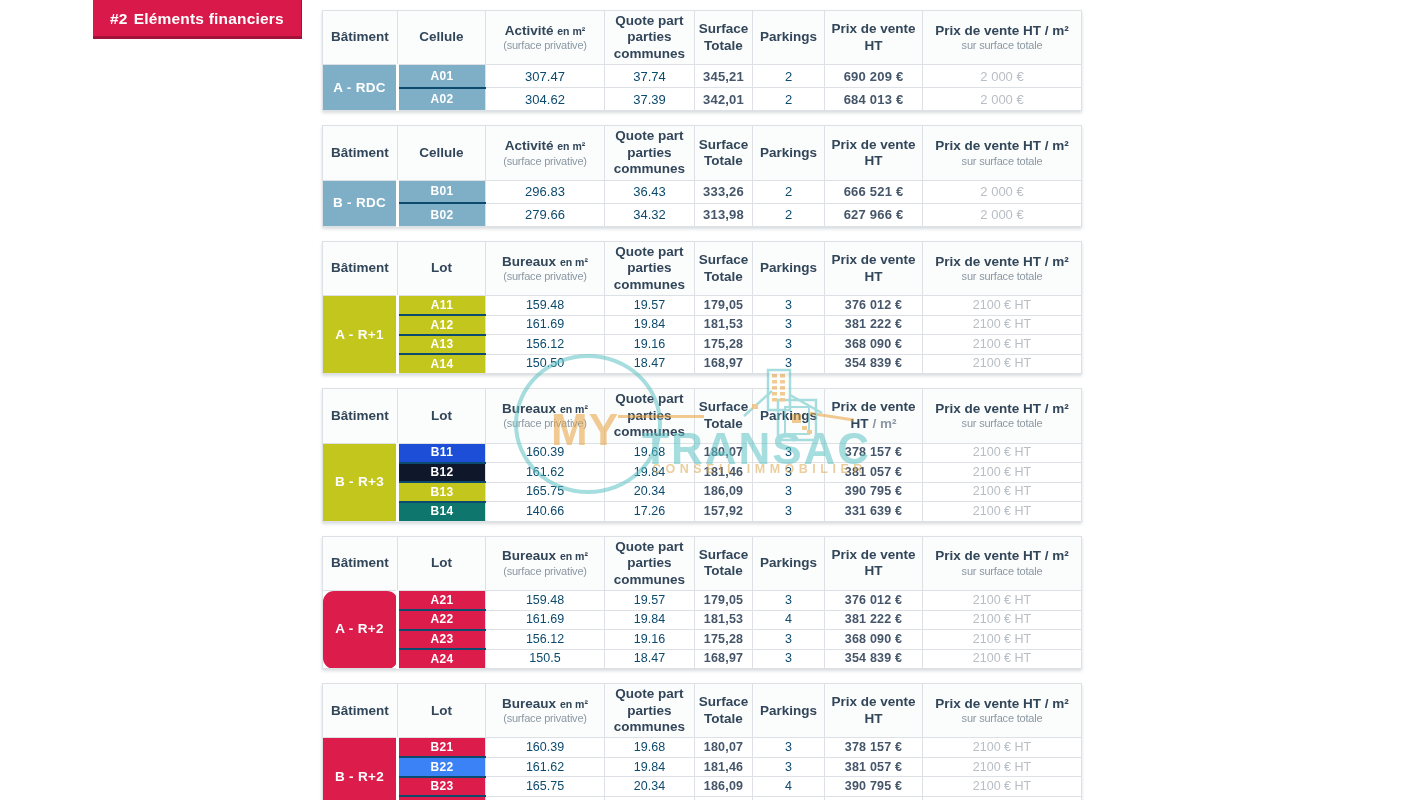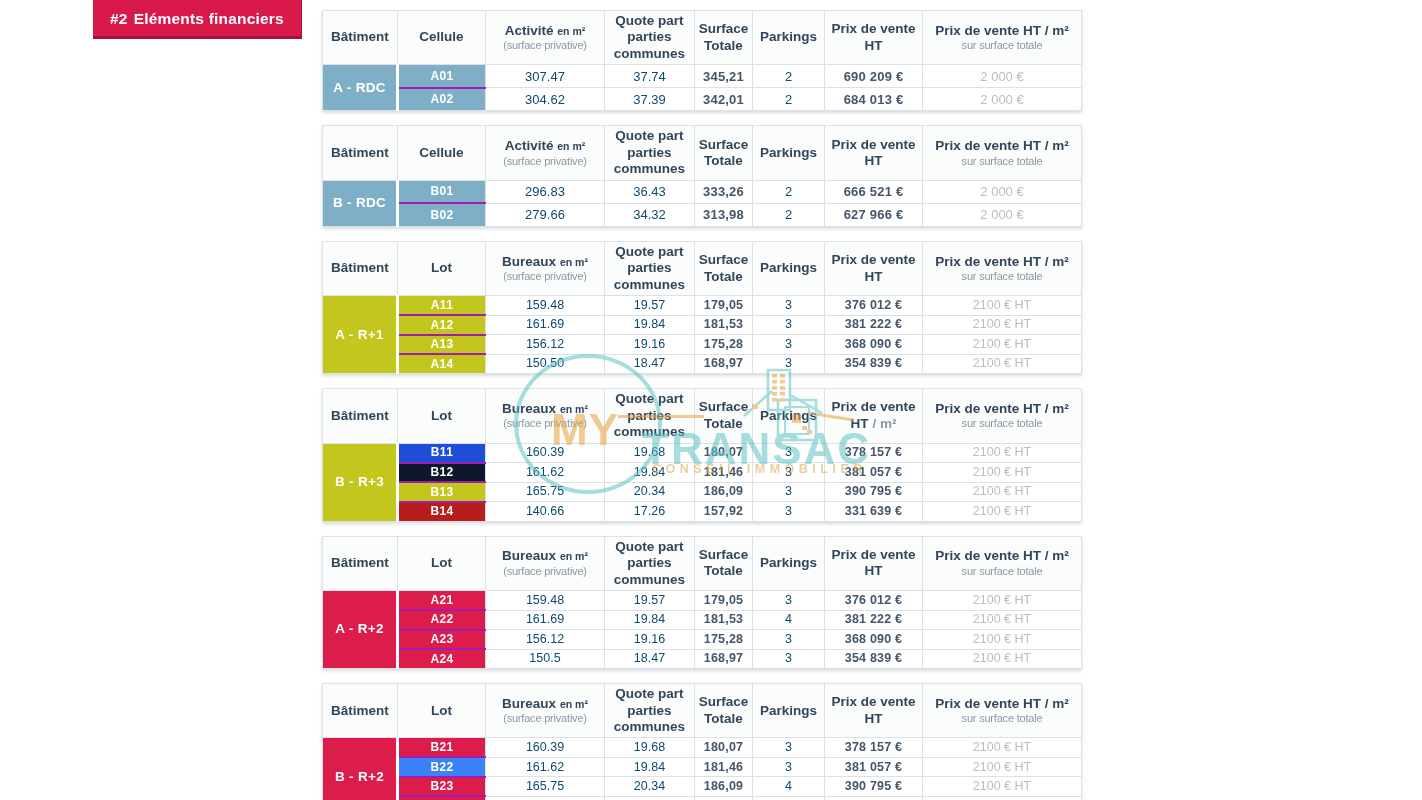--- a/index.html
+++ b/index.html
@@ -36,21 +36,21 @@
     color: #32465a; font-size: 13.5px; font-weight: bold;
     padding: 2px 3px; line-height: 1.22; text-align: center;
   }
   .unit-sm { font-size: 10.5px; }
   .sub { display: block; font-weight: normal; color: #8b98a3; font-size: 11px; letter-spacing: -.2px; }
   .price-suffix { color: #8b98a3; font-weight: 600; }
   .fin td { text-align: center; font-size: 13px; height: 23px; padding: 0 3px; line-height: 1.05; }
   .rows-4 td { height: 19.5px; font-size: 12.5px; }
   td.group { color: #fff; font-weight: bold; font-size: 13.5px; letter-spacing: .3px; }
   td.lot   { color: #fff; font-weight: bold; font-size: 12px; border-left: 3px solid #fff; letter-spacing: .4px; }
-  tbody tr:not(:first-child) td.lot { border-top: 2px solid #a21caf; }
+  tbody tr:not(:first-child) td.lot { border-top: 2px solid #0c4a6e; }
   td.c-area, td.c-quote, td.c-park { color: #0c4a6e; }
   td.c-surface { color: #45566a; font-weight: bold; letter-spacing: .2px; }
   td.c-price   { color: #45566a; font-weight: bold; letter-spacing: .2px; }
   td.c-pricem2 { color: #b8bec4; }
   
   .watermark { position: absolute; left: 0; top: 0; width: 1132px; height: 800px;
                z-index: 5; pointer-events: none; opacity: .55; margin-top: 24px; }
   .wm-circle { position: absolute; left: 514px; top: 330px; width: 148px; height: 140px;
                border: 4px solid #5fc2c4; border-radius: 50%; }
   .wm-my { position: absolute; left: 551px; top: 381px; font-size: 44px; font-weight: bold;
@@ -326,21 +326,21 @@
         <td class="lot" style="background-color: rgb(195, 198, 29); text-align: center;">B13</td>
         <td class="c-area">165.75</td>
         <td class="c-quote">20.34</td>
         <td class="c-surface">186,09</td>
         <td class="c-park">3</td>
         <td class="c-price">390 795 €</td>
         <td class="c-pricem2">2100 € HT</td>
       </tr>
         <tr>
 
-        <td class="lot" style="background-color: #b91c1c;">B14</td>
+        <td class="lot" style="background-color: #0f766e;">B14</td>
         <td class="c-area">140.66</td>
         <td class="c-quote">17.26</td>
         <td class="c-surface">157,92</td>
         <td class="c-park">3</td>
         <td class="c-price">331 639 €</td>
         <td class="c-pricem2">2100 € HT</td>
       </tr>
       </tbody>
   </table>
 
@@ -373,21 +373,21 @@
         </th>
         <th>
           <span>Prix de vente HT / m²</span>
           <span class="sub">sur surface totale</span>
         </th>
       </tr>
     </thead>
     <tbody>
 
     <tr>
-        <td class="group" rowspan="4" style="background-color: rgb(220, 28, 75);">A - R+2</td>
+        <td class="group" rowspan="4" style="background-color: rgb(220, 28, 75); border-radius: 11px;">A - R+2</td>
         <td class="lot" style="background-color: rgb(220, 28, 75);">A21</td>
         <td class="c-area">159.48</td>
         <td class="c-quote">19.57</td>
         <td class="c-surface">179,05</td>
         <td class="c-park">3</td>
         <td class="c-price">376 012 €</td>
         <td class="c-pricem2">2100 € HT</td>
       </tr>
         <tr>
 

